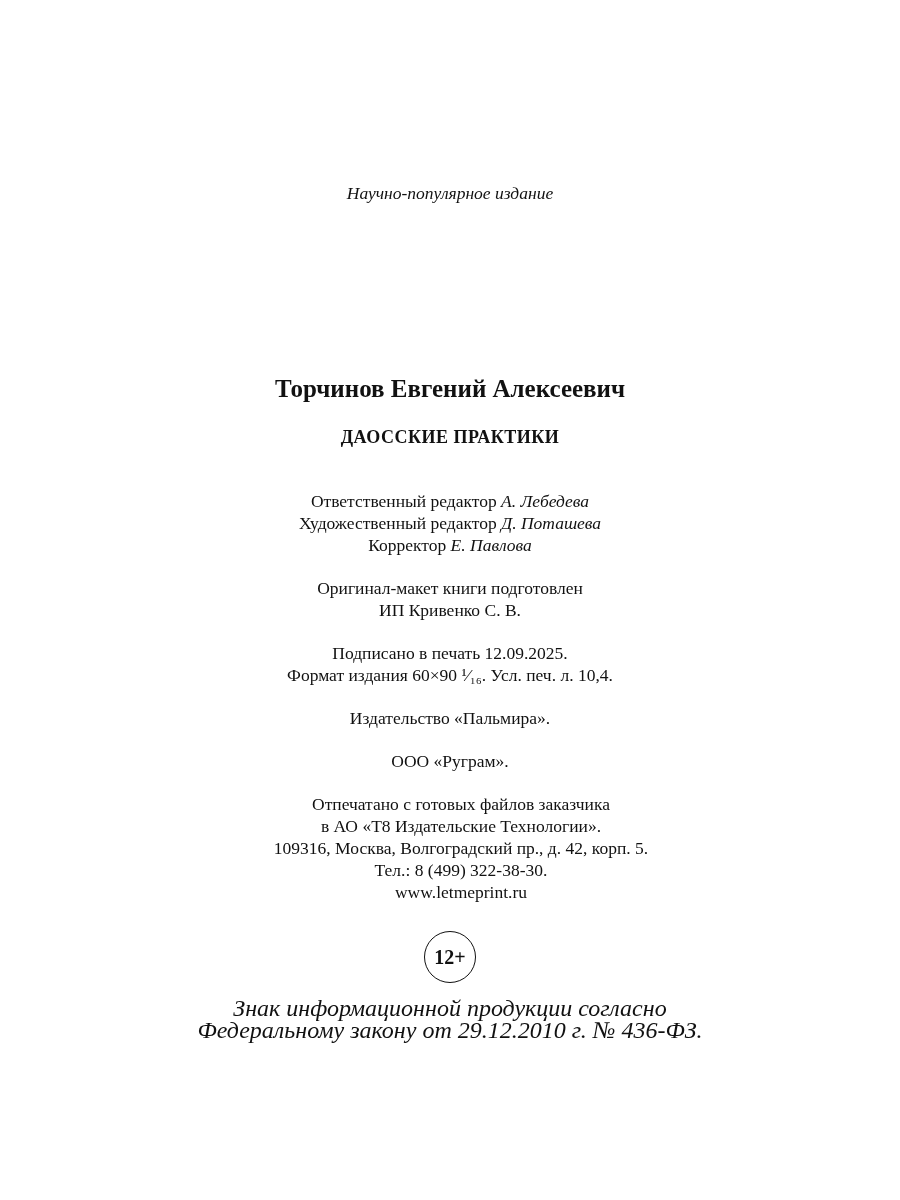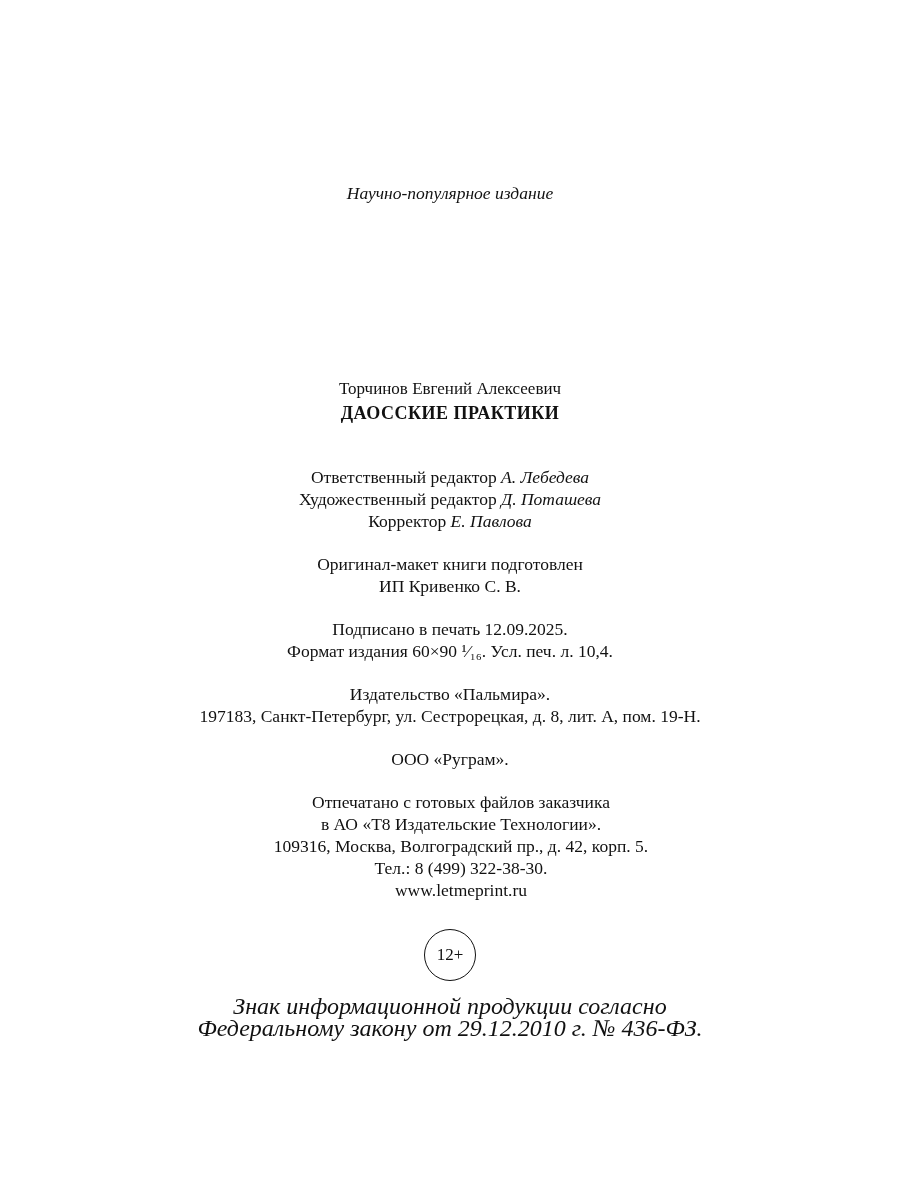--- a/index.html
+++ b/index.html
@@ -24,23 +24,24 @@
   p { 
     font-size: 17.5px;
     line-height: 22px;
   }
   .edition-type {
     font-style: italic;
     font-size: 17.5px;
     margin-bottom: 172px;
   }
   .author {
-    font-weight: normal;
-    font-size: 17px;
+    font-weight: bold;
+    font-size: 25px;
     line-height: 26px;
+    margin-bottom: 24px;
   }
   .book-title {
     font-weight: bold;
     font-size: 18px;
     letter-spacing: 0.5px;
     margin-bottom: 42px;
   }
   .block {
     margin-bottom: 21px;
   }
@@ -58,22 +59,22 @@
     justify-content: center;
   }
   .age-badge {
     width: 52px;
     height: 52px;
     border: 1.6px solid #111111;
     border-radius: 50%;
     display: flex;
     align-items: center;
     justify-content: center;
-    font-size: 17px;
-    font-weight: normal;
+    font-size: 20px;
+    font-weight: bold;
   }
   .age-note p {
     font-style: italic;
     font-size: 24px;
     line-height: 22px;
   }
 </style>
 </head>
 <body>
 
@@ -96,21 +97,20 @@
     <p>ИП Кривенко С. В.</p>
   </div>
 
   <div class="block">
     <p>Подписано в печать 12.09.2025.</p>
     <p>Формат издания 60×90 ¹⁄₁₆. Усл. печ. л. 10,4.</p>
   </div>
 
   <div class="block">
     <p>Издательство «Пальмира».</p>
-    <p>197183, Санкт-Петербург, ул. Сестрорецкая, д. 8, лит. А, пом. 19-Н.</p>
   </div>
 
   <div class="block">
     <p>ООО «Руграм».</p>
   </div>
 
   <div class="block last">
     <p>Отпечатано с готовых файлов заказчика</p>
     <p>в АО «Т8 Издательские Технологии».</p>
     <p>109316, Москва, Волгоградский пр., д. 42, корп. 5.</p>

